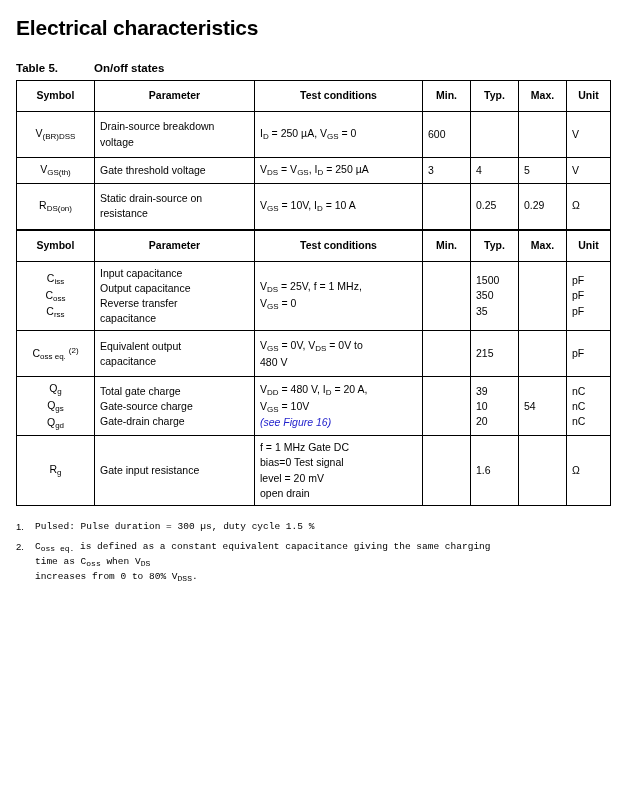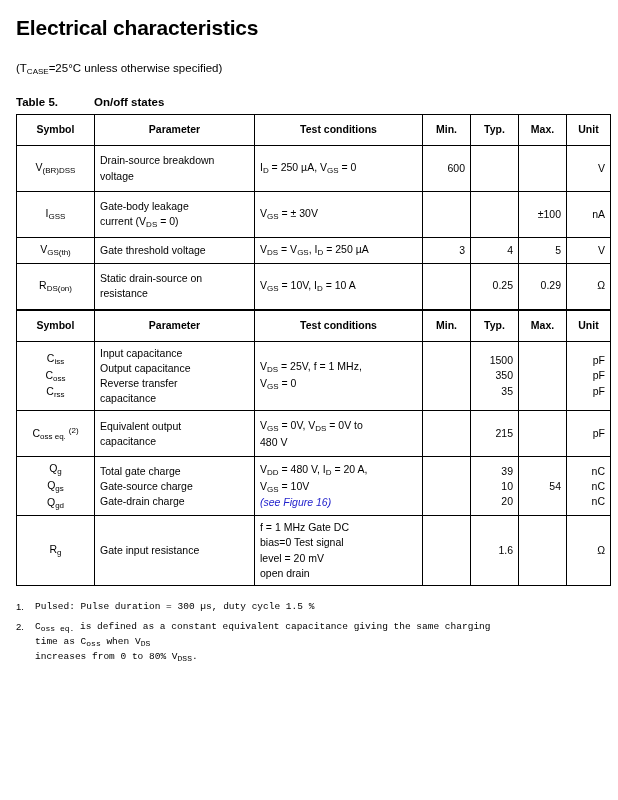--- a/index.html
+++ b/index.html
@@ -53,21 +53,21 @@
     vertical-align: middle;
     font-size: 10.5px;
     line-height: 1.45;
   }
   table.spec th {
     font-weight: bold;
     text-align: center;
     height: 22px;
     margin-top: 8px;
   }
-  td.c { text-align: right; }
+  td.c { text-align: left; }
   td.l { text-align: left; }
   .sym { text-align: center; }
   .tall { height: 46px; }
   .blue-italic { color: #2222cc; font-style: italic; }
   .notes {
     margin-top: 14px;
     font-size: 9.5px;
     line-height: 1.5;
   }
   .note {
@@ -77,23 +77,20 @@
   .note .n-num { width: 19px; flex: none; }
   .note .n-txt { flex: 1; font-family: Liberation Mono, monospace; }
 </style>
 </head>
 <body>
 
 <div class="page">
 
   <h1 class="page-title">Electrical characteristics</h1>
 
-  <div class="cond-line">
-    <span>(T</span><sub>CASE</sub><span>=25°C unless otherwise specified)</span>
-  </div>
 
   <div class="table-caption">
     <span class="tbl-num">Table 5.</span>
     <span class="tbl-name">On/off states</span>
   </div>
 
   <table class="spec">
     <colgroup>
       <col style="width:78px">
         <col style="width:160px">
@@ -117,29 +114,20 @@
     <tbody>
       <tr class="tall">
         <td class="sym">V<sub>(BR)DSS</sub></td>
         <td class="l">Drain-source breakdown voltage</td>
         <td class="l">I<sub>D</sub> = 250 µA, V<sub>GS</sub> = 0</td>
         <td class="c">600</td>
         <td class="c"></td>
         <td class="c"></td>
         <td class="c">V</td>
       </tr>
-      <tr class="tall">
-        <td class="sym">I<sub>GSS</sub></td>
-        <td class="l">Gate-body leakage<br>current (V<sub>DS</sub> = 0)</td>
-        <td class="l">V<sub>GS</sub> = ± 30V</td>
-        <td class="c"></td>
-        <td class="c"></td>
-        <td class="c">±100</td>
-        <td class="c">nA</td>
-      </tr>
       <tr>
         <td class="sym">V<sub>GS(th)</sub></td>
         <td class="l">Gate threshold voltage</td>
         <td class="l">V<sub>DS</sub> = V<sub>GS</sub>, I<sub>D</sub> = 250 µA</td>
         <td class="c">3</td>
         <td class="c">4</td>
         <td class="c">5</td>
         <td class="c">V</td>
       </tr>
       <tr class="tall">

